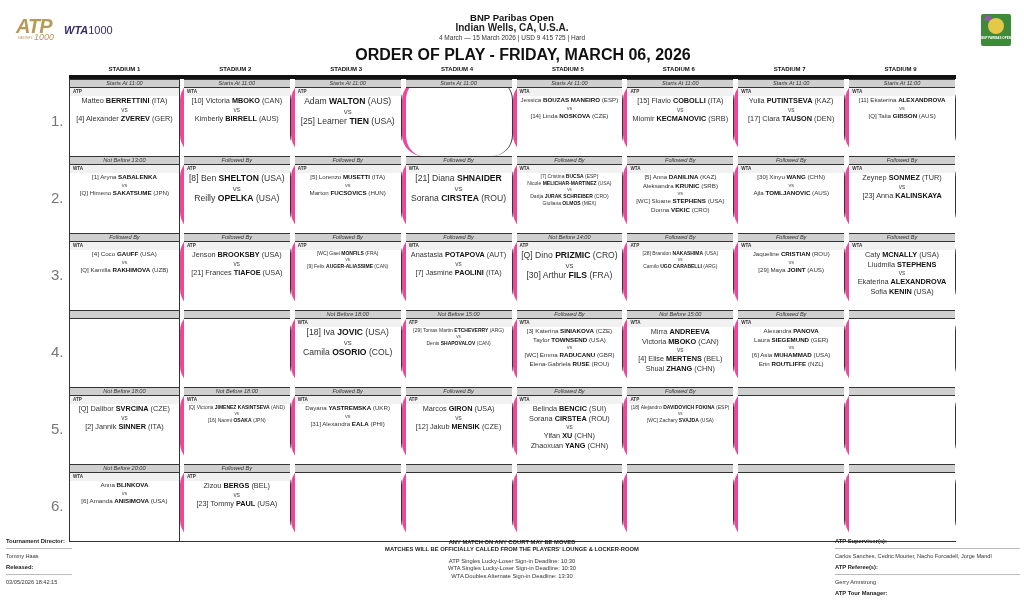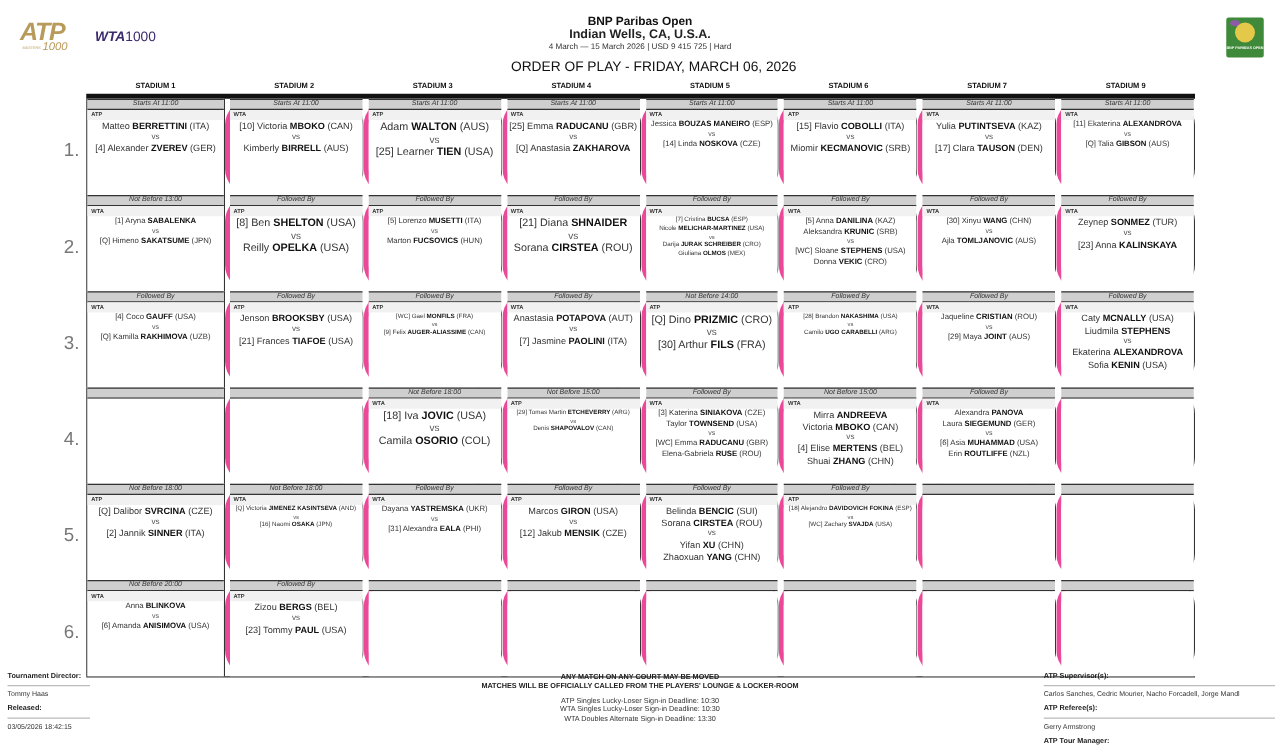--- a/index.html
+++ b/index.html
@@ -4,34 +4,34 @@
 <style>
   * { box-sizing: border-box; margin: 0; padding: 0; }
   html, body { width: 1024px; height: 605px; background: #fff; overflow: hidden; }
   body { font-family: "Liberation Sans", sans-serif; color: #222; position: relative; }
 
   .logo-left { position: absolute; left: 14px; top: 16px; height: 26px; display: flex; align-items: flex-end; }
   .atp-logo { position: relative; width: 44px; height: 26px; }
   .atp-logo .atp-word { position: absolute; left: 2px; top: 0; font-size: 20px; font-weight: bold; font-style: italic; color: #b89a5a; letter-spacing: -1px; line-height: 20px; }
   .atp-logo .atp-sub { position: absolute; left: 20px; top: 17px; font-size: 9px; font-style: italic; color: #b89a5a; line-height: 9px; }
   .atp-logo .atp-masters { position: absolute; left: 4px; top: 20px; font-size: 3px; color: #b89a5a; }
-  .wta-logo { margin-left: 18px; margin-bottom: 6px; font-size: 11px; line-height: 11px; }
+  .wta-logo { margin-left: 6px; margin-bottom: 6px; font-size: 11px; line-height: 11px; }
   .wta-logo .wta-word { font-weight: bold; font-style: italic; color: #3b2a6e; }
   .wta-logo .wta-num { color: #3b2a6e; font-weight: normal; }
 
   .logo-right { position: absolute; left: 981px; top: 14px; width: 30px; height: 32px; background: #3f8a3a; border-radius: 2px; overflow: hidden; }
   .logo-right .ball { position: absolute; left: 7px; top: 4px; width: 16px; height: 16px; border-radius: 50%; background: #e3c84a; }
   .logo-right .leaf { position: absolute; left: 3px; top: 2px; width: 8px; height: 5px; background: #8e5aa8; border-radius: 50%; }
   .logo-right .bnp-text { position: absolute; left: 0; right: 0; top: 22px; text-align: center; font-size: 3px; color: #fff; font-weight: bold; line-height: 4px; }
 
   .header { position: absolute; left: 0; right: 0; top: 12px; text-align: center; }
   .header .t1 { font-size: 9.5px; font-weight: bold; color: #111; line-height: 11px; }
   .header .t2 { font-size: 10px; font-weight: bold; color: #222; line-height: 10px; }
   .header .t3 { font-size: 6.5px; color: #333; line-height: 10px; }
-  .header .t4 { margin-top: 5px; font-size: 11px; font-weight: normal; color: #111; line-height: 13px; padding-left: 22px; }
+  .header .t4 { margin-top: 5px; font-size: 16px; font-weight: bold; color: #111; line-height: 13px; padding-left: 22px; }
 
   .grid { position: absolute; left: 69px; top: 64px; width: 887px; }
   .court-headers { display: flex; height: 11px; }
   .court-headers .ch { width: 110.875px; text-align: center; font-size: 6px; font-weight: bold; color: #111; line-height: 11px; }
   .top-bar { height: 4px; background: #111; }
 
   .row { position: relative; display: flex; }
   .row-num { position: absolute; left: -18px; font-size: 15px; color: #777; line-height: 16px; }
   .cell { width: 110.875px; border-left: 1px solid #333; border-right: 1px solid #333; margin-right: 0; display: flex; flex-direction: column; }
   .cell + .cell { border-left: 4px solid #ec4899; border-radius: 21px; }
@@ -132,28 +132,20 @@
             <div class="tour">ATP</div>
             <div class="match sz-l">
               <div class="p"><span>Adam </span><b>WALTON</b><span> (AUS)</span></div>
               <div class="vs">vs</div>
               <div class="p"><span>[25] Learner </span><b>TIEN</b><span> (USA)</span></div>
             </div>
           </div>
         </div>
         <div class="cell">
           <div class="bar">Starts At 11:00</div>
-          <div class="body">
-            <div class="tour">WTA</div>
-            <div class="match sz-m">
-              <div class="p"><span>[25] Emma </span><b>RADUCANU</b><span> (GBR)</span></div>
-              <div class="vs">vs</div>
-              <div class="p"><span>[Q] Anastasia </span><b>ZAKHAROVA</b><span></span></div>
-            </div>
-          </div>
         </div>
         <div class="cell">
           <div class="bar">Starts At 11:00</div>
           <div class="body">
             <div class="tour">WTA</div>
             <div class="match sz-s">
               <div class="p"><span>Jessica </span><b>BOUZAS MANEIRO</b><span> (ESP)</span></div>
               <div class="vs">vs</div>
               <div class="p"><span>[14] Linda </span><b>NOSKOVA</b><span> (CZE)</span></div>
             </div>

